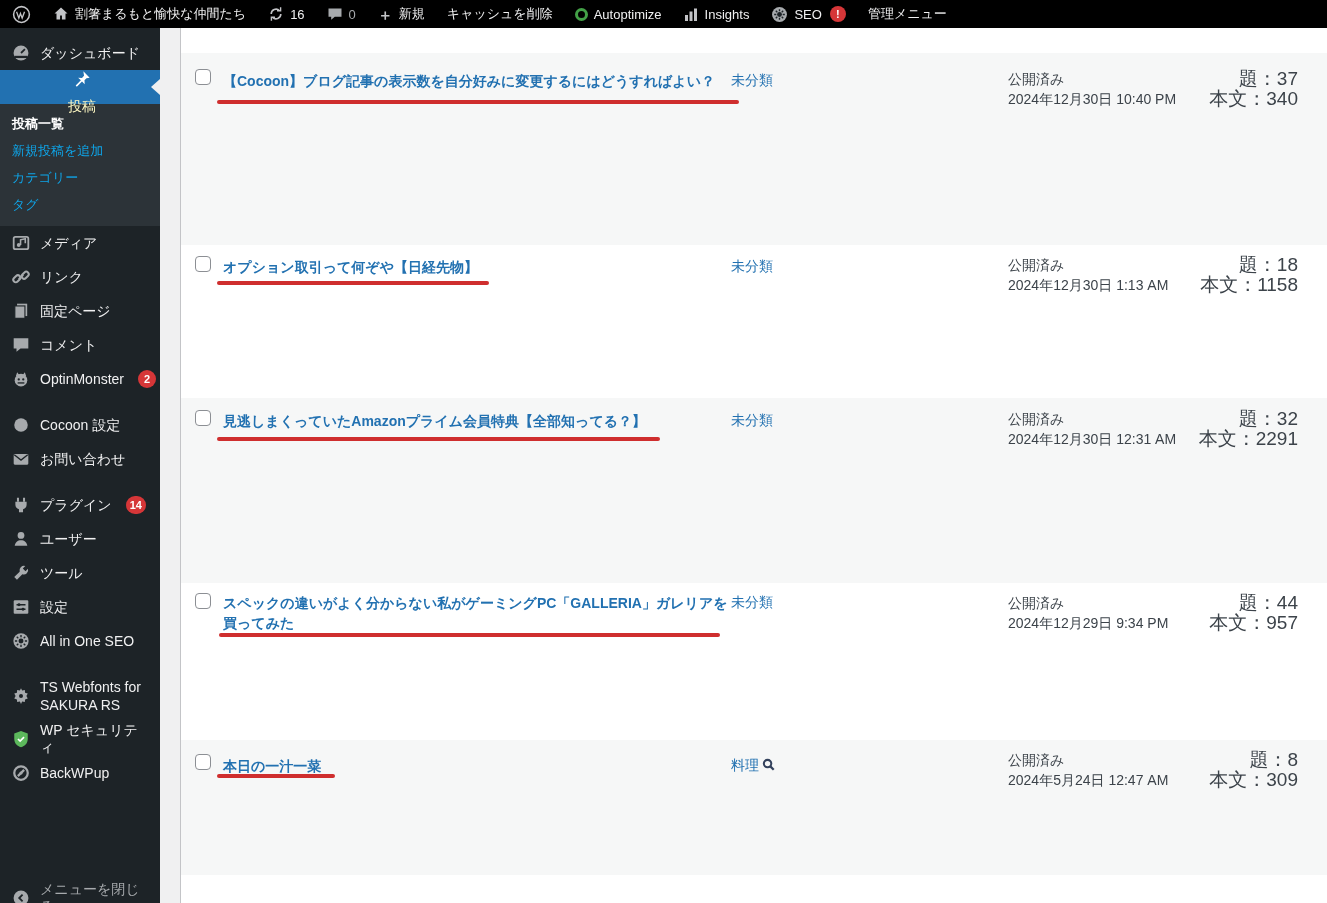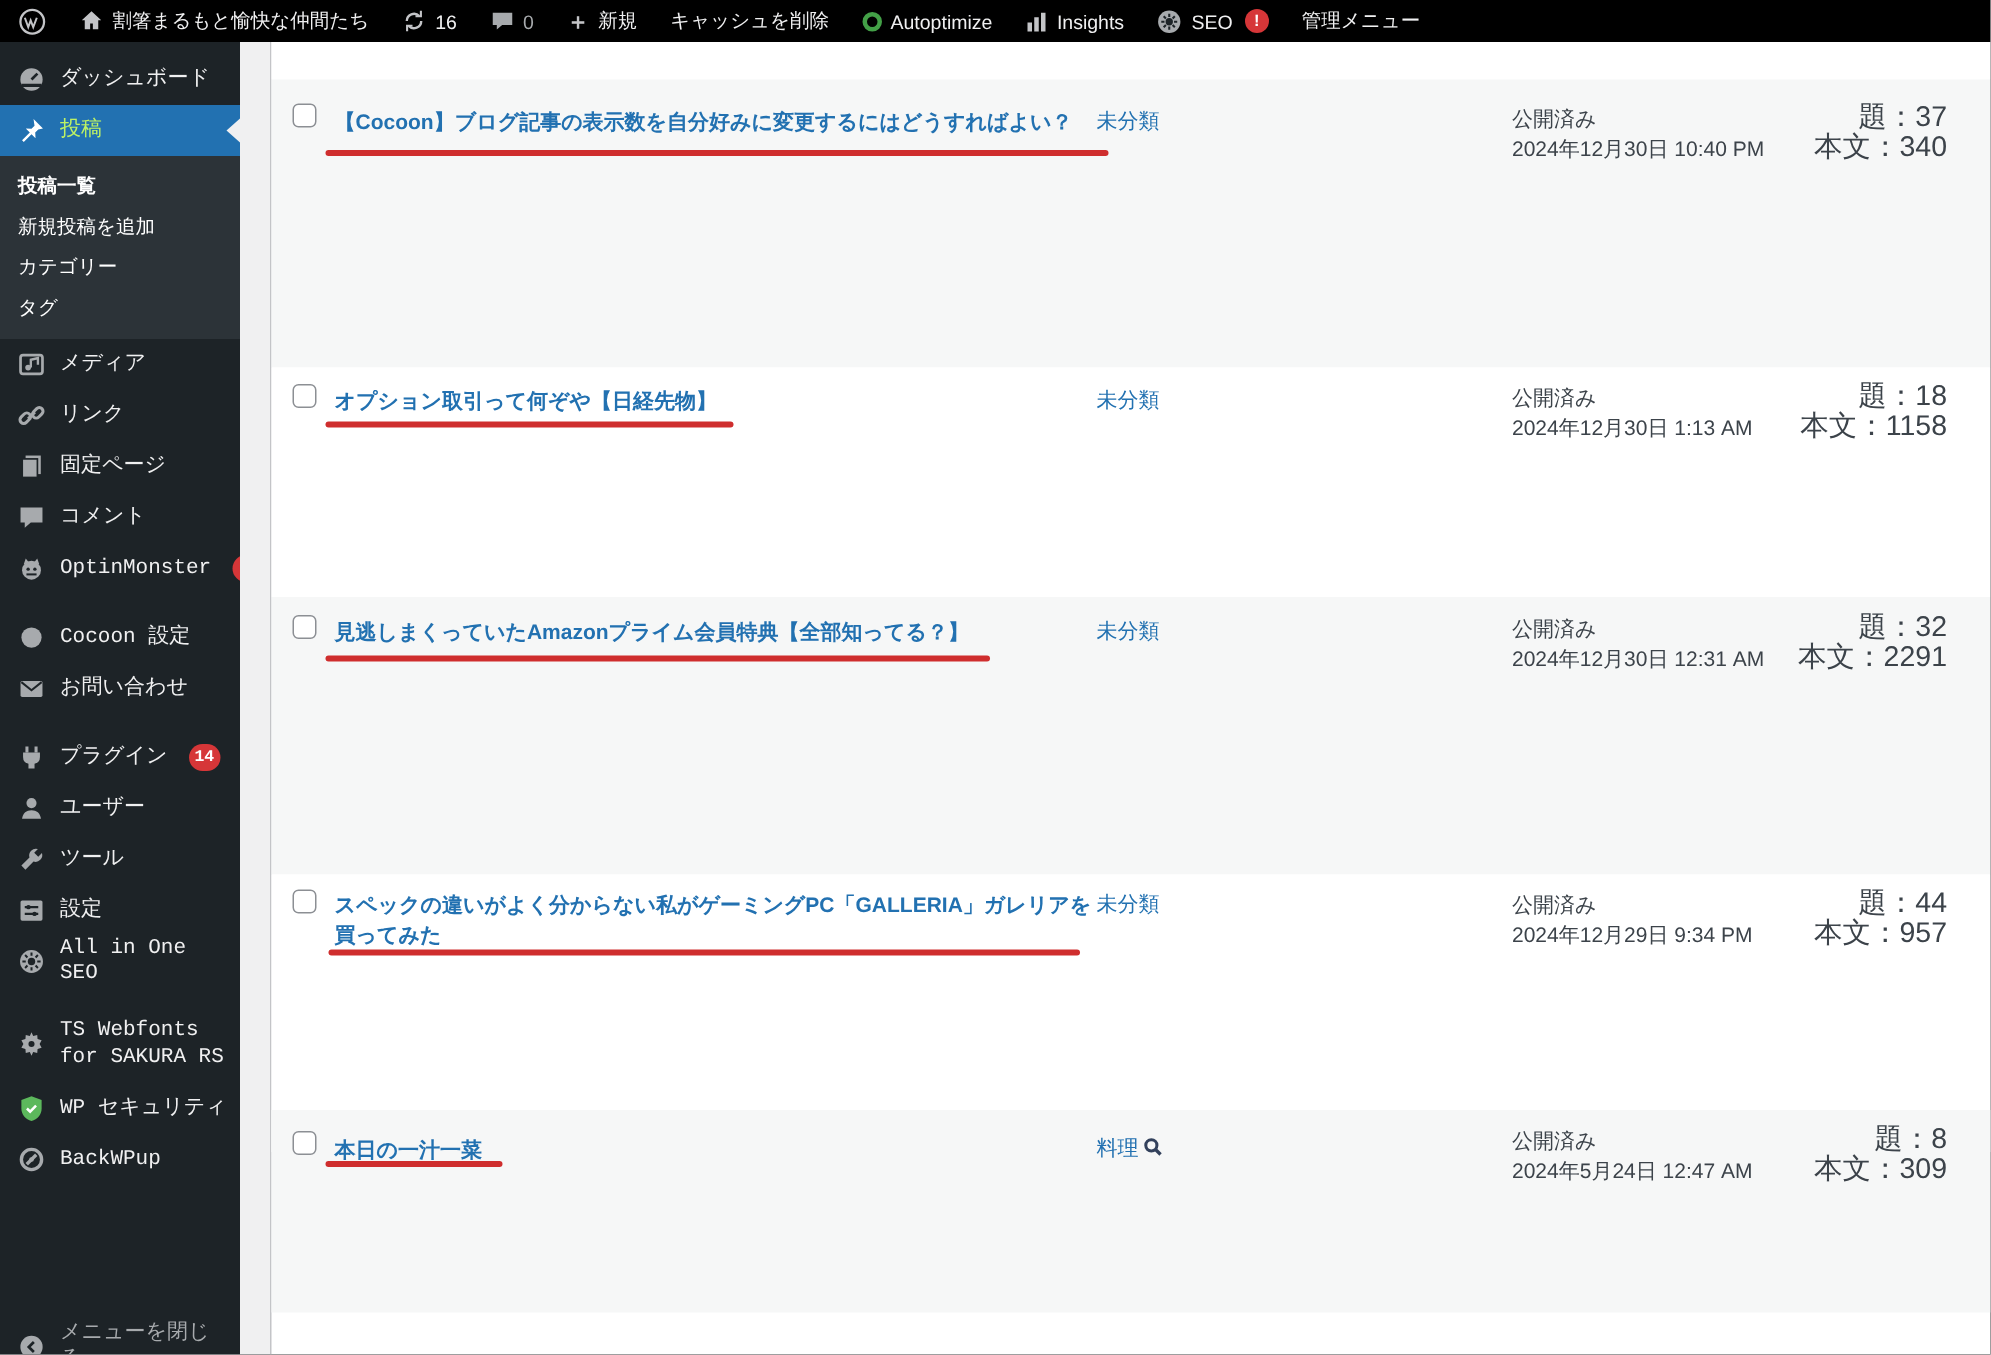--- a/index.html
+++ b/index.html
@@ -15,28 +15,28 @@
   .ab-count{ color:#f0f0f1; }
   .ab-dim{ color:#a7aaad; }
   .ab-badge{ display:inline-flex; align-items:center; justify-content:center; width:16px; height:16px;
     border-radius:50%; background:#d63638; color:#fff; font-size:11px; font-weight:bold; margin-left:2px; }
   .ao-ring{ width:13px; height:13px; border-radius:50%; border:3.5px solid #43a047; background:transparent; display:inline-block; }
   .plus-glyph{ font-size:15px; font-weight:bold; color:#c3c4c7; line-height:1; }
 
   
   .sidebar{ position:absolute; top:28px; left:0; width:160px; height:875px; background:#1d2327;
     color:#f0f0f1; font-size:14px; padding-top:8px; overflow:hidden; z-index:40; }
-  .menu-item{ position:relative; display:flex; align-items:center; gap:10px; height:34px; padding:0 8px 0 12px; cursor:pointer;font-family:Liberation Mono, monospace; }
+  .menu-item{ position:relative; display:flex; align-items:center; gap:10px; height:34px; padding:0 8px 0 12px; cursor:pointer; }
   .menu-item .mi{ width:18px; height:18px; flex:0 0 18px; display:flex; align-items:center; justify-content:center; }
   .menu-item .mlabel{ line-height:17px; }
-  .menu-item.active{ background:#2271b1; color:#bef264; }
+  .menu-item.active{ background:#2271b1; color:#fef9c3;flex-direction:column; }
   .menu-item.active::after{ content:""; position:absolute; right:0; top:50%; transform:translateY(-50%);
     border:8px solid transparent; border-right:9px solid #f0f0f1; border-left:none; }
   .submenu{ background:#2c3338; padding:6px 0 8px 0; }
-  .submenu-item{ display:block; padding:5px 12px; font-size:13px; color:#ffffff; cursor:pointer; line-height:17px; }
+  .submenu-item{ display:block; padding:5px 12px; font-size:13px; color:#0ea5e9; cursor:pointer; line-height:17px; }
   .submenu-item.current{ color:#fff; font-weight:bold; }
   .side-badge{ display:inline-flex; align-items:center; justify-content:center; min-width:18px; height:18px;
     padding:0 4px; border-radius:9px; background:#d63638; color:#fff; font-size:11px; font-weight:bold; margin-left:4px; }
   .sep{ height:12px; }
   .two-line .mlabel{ width:112px; line-height:18px; }
   .two-line{ height:52px; }
   .collapse-item{ position:absolute; bottom:-12px; left:0; width:160px; color:#a7aaad; }
 
   
   .gutter{ position:absolute; top:28px; left:160px; width:20px; height:875px; background:#f0f0f1; }

